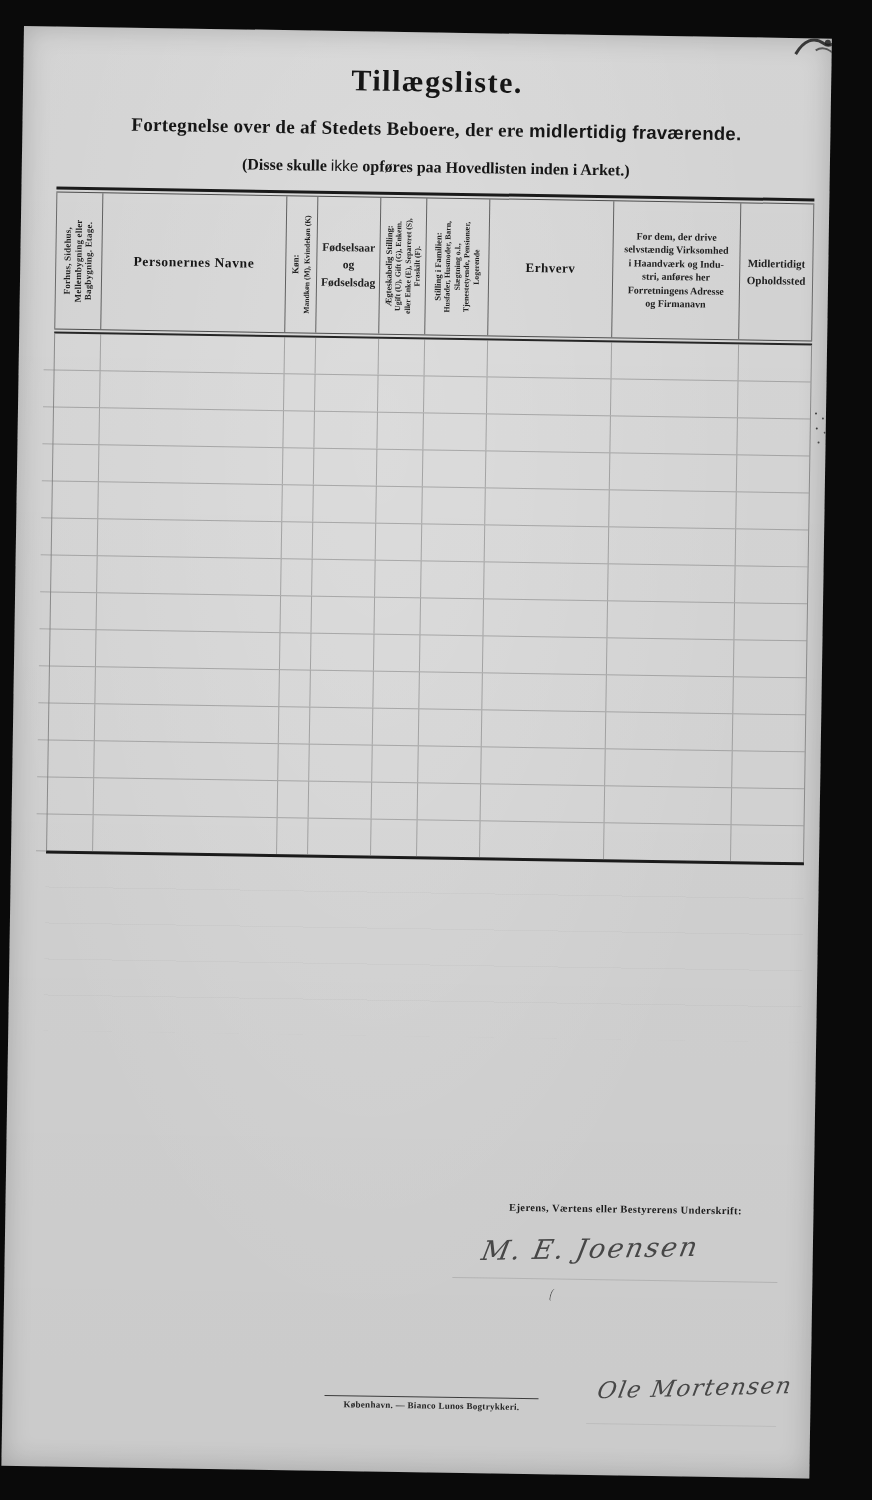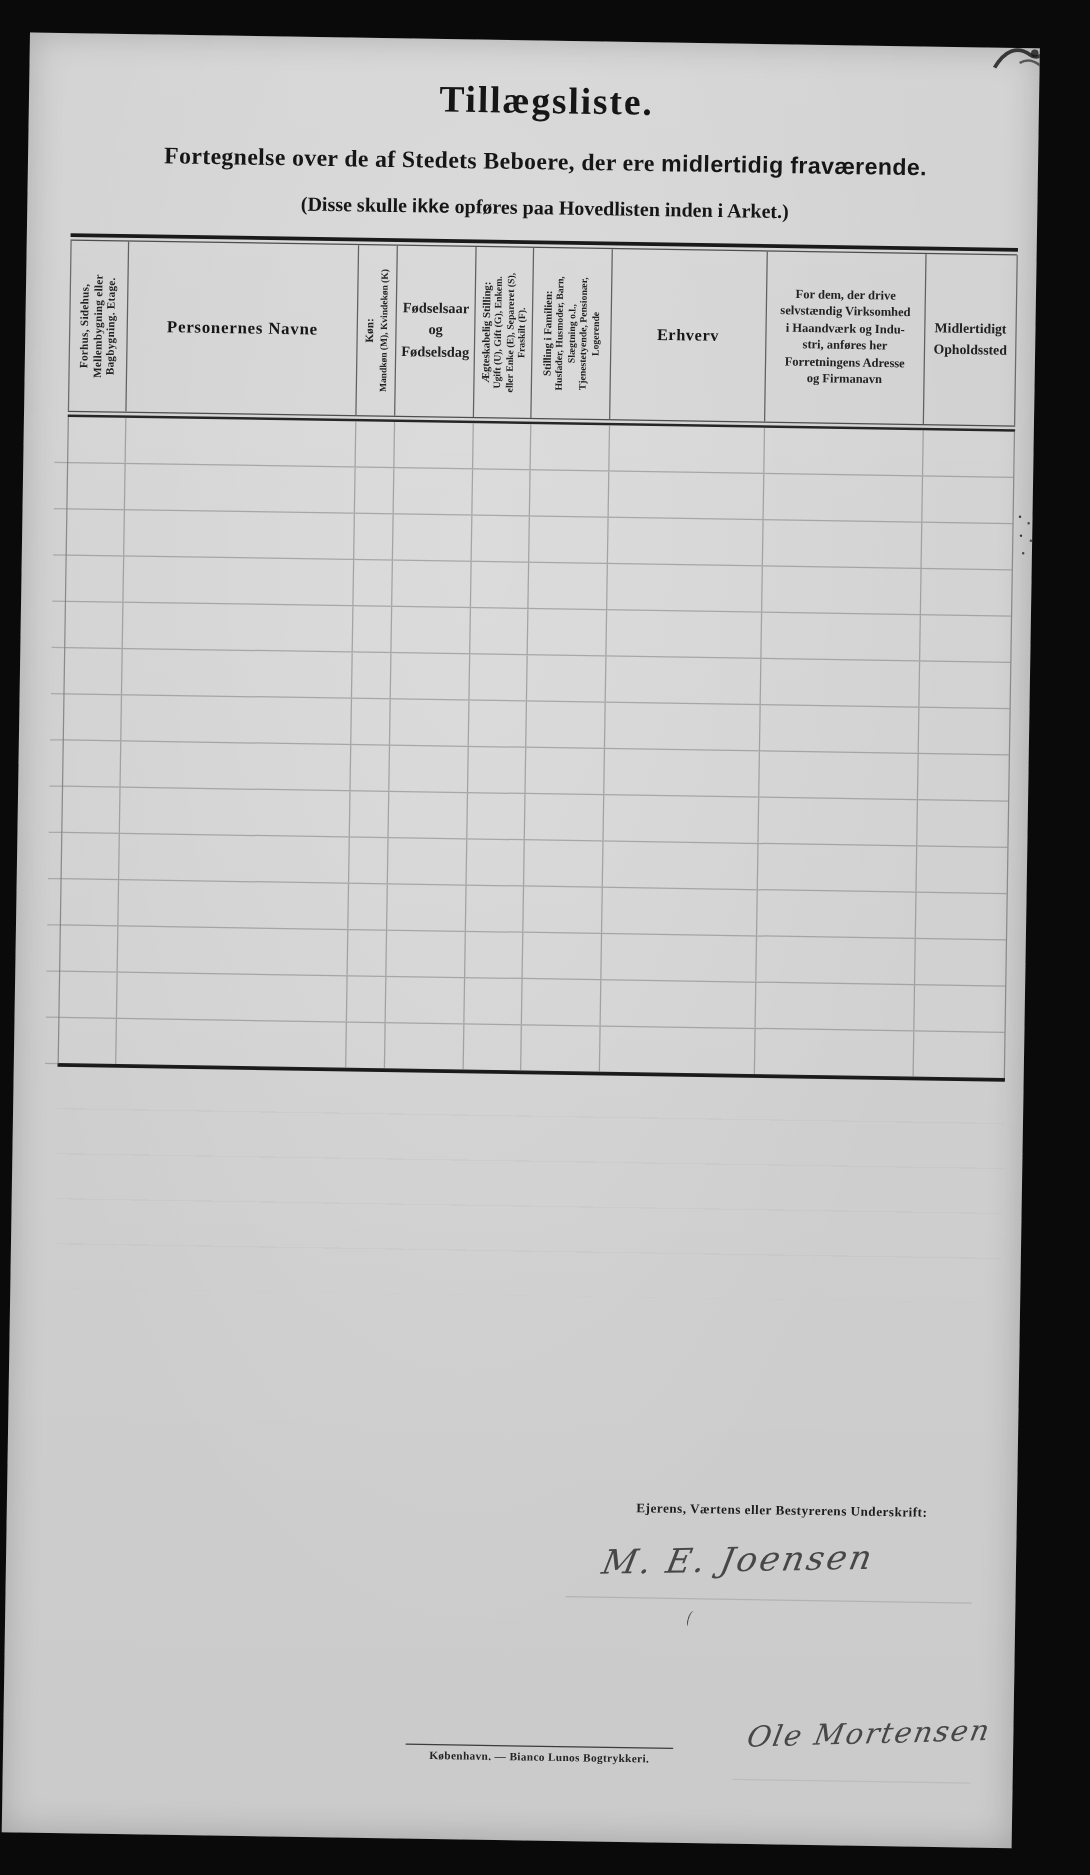--- a/index.html
+++ b/index.html
@@ -20,21 +20,21 @@
     transform-origin:top left;
     overflow:hidden;
     color:#161616;
   }
   
   .heading{position:absolute;left:35px;width:758px;text-align:center;}
   .h-title{top:32px;font-size:30px;font-weight:700;letter-spacing:1.5px;}
   .h-sub{top:86px;font-size:19px;font-weight:700;letter-spacing:.3px;}
   .h-sub .sansbold{font-family:"Liberation Sans","DejaVu Sans",sans-serif;font-weight:700;font-size:18.5px;}
   .h-note{top:126px;font-size:16px;font-weight:700;}
-  .h-note .sansbold{font-family:"Liberation Sans","DejaVu Sans",sans-serif;font-weight:700;font-size:15.5px;}
+  .h-note .sansbold{font-family:"Liberation Sans","DejaVu Sans",sans-serif;font-weight:400;font-size:15.5px;}
   
   .census-table{position:absolute;left:35px;top:160px;width:758px;}
   .rule{width:100%;}
   .rule.heavy{height:3px;background:#1a1a1a;}
   .rule.mid{height:2px;background:#262626;}
   .rule.thin{height:1px;background:#4d4d4d;}
   .gap2{height:2px;}
   .thead,.trow{
     display:grid;
     grid-template-columns:46fr 185fr 31fr 63fr 46fr 63fr 124fr 128fr 72fr;

